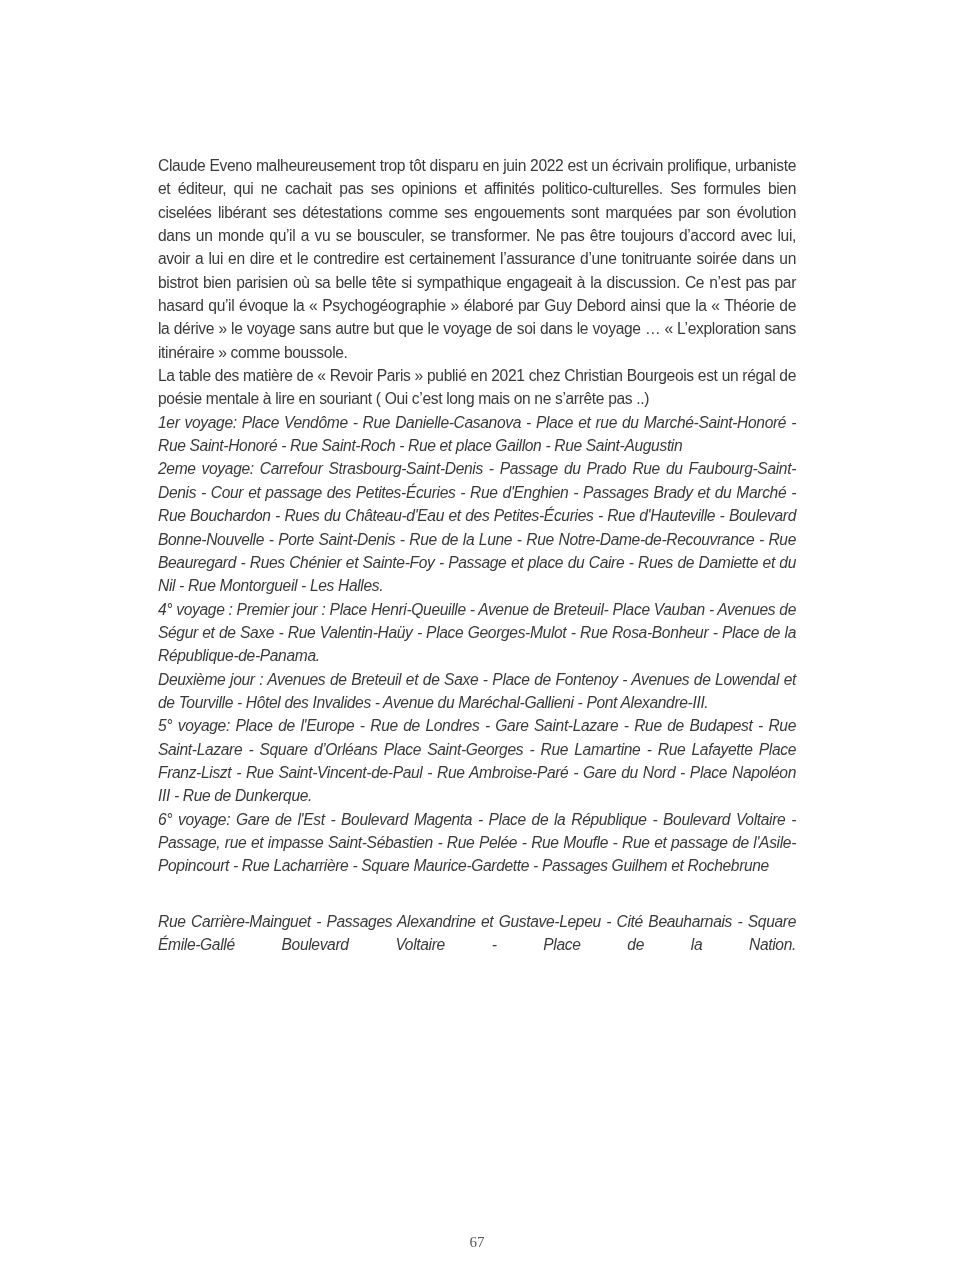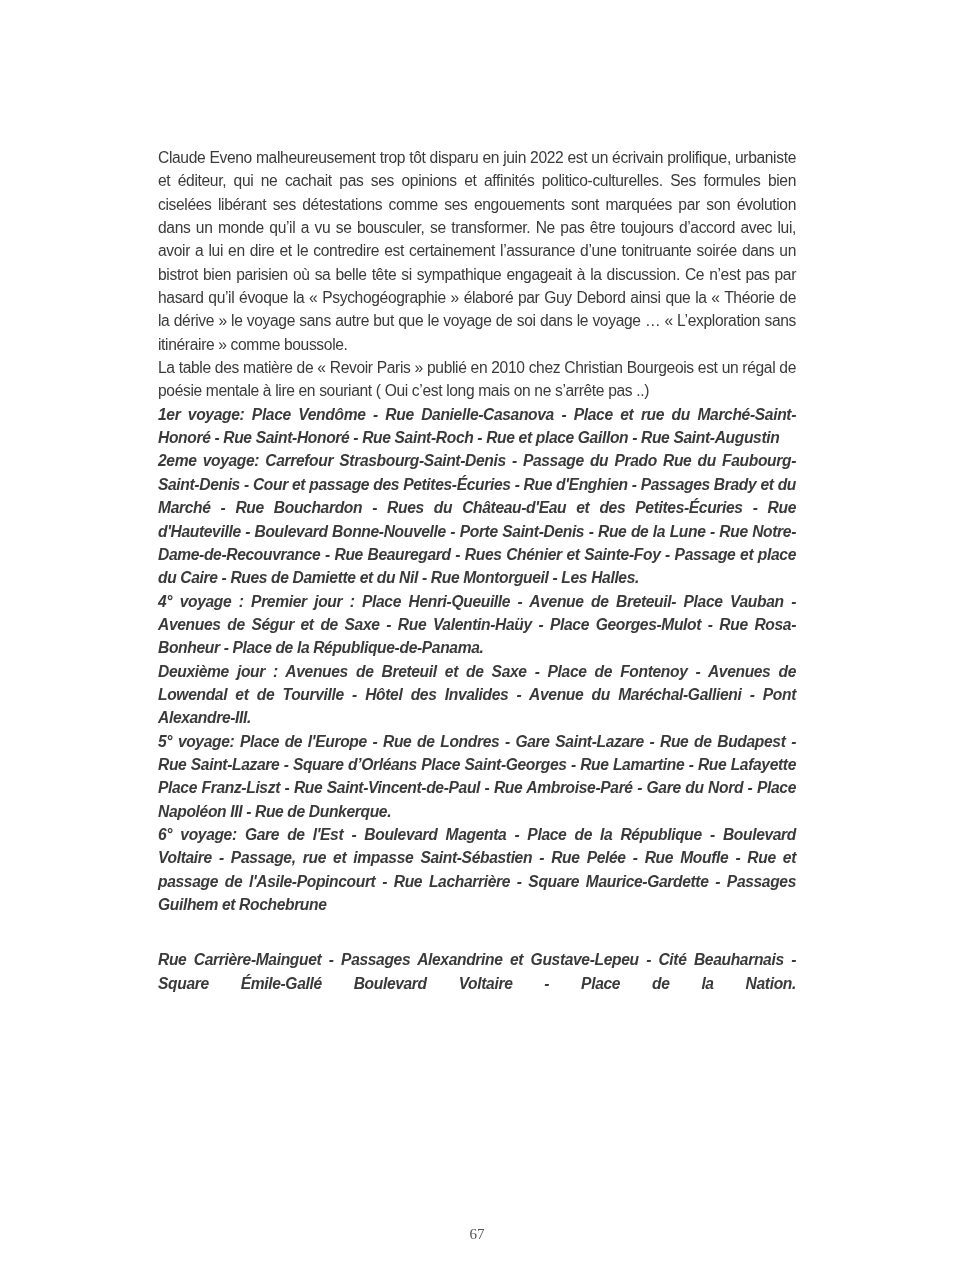--- a/index.html
+++ b/index.html
@@ -8,21 +8,21 @@
       background: #ffffff;
     }
     body {
       width: 954px;
       height: 1276px;
       position: relative;
       overflow: hidden;
     }
     .page {
       position: absolute;
-      left: 0; top: 4px;
+      left: 0; top: 12px;
       width: 954px;
       height: 972px;
       background: #ffffff;
     }
     .text-block {
       position: absolute;
       left: 158px;
       top: 142px;
       width: 638px;
       font-family: "Liberation Sans", sans-serif;
@@ -31,21 +31,20 @@
       color: #3a3a3a;
       letter-spacing: -0.35px;
     }
     .para {
       margin: 0;
       text-align: justify;
       hyphens: none;
     }
     .para.italic {
       font-style: italic;
-      font-weight: bold;
     }
     .para.last-justify {
       text-align: justify;
       text-align-last: justify;
       margin-top: 32px;
     }
     .page-number {
       position: absolute;
       left: 0;
       width: 954px;
@@ -55,21 +54,21 @@
       font-size: 15px;
       color: #555555;
     }
   </style>
 </head>
 <body>
 
 <div class="page">
   <div class="text-block">
     <p class="para">Claude Eveno malheureusement trop tôt disparu en juin 2022 est un écrivain prolifique, urbaniste et éditeur, qui ne cachait pas ses opinions et affinités politico-culturelles. Ses formules bien ciselées libérant ses détestations comme ses engouements sont marquées par son évolution dans un monde qu’il a vu se bousculer, se transformer. Ne pas être toujours d’accord avec lui, avoir a lui en dire et le contredire est certainement l’assurance d’une tonitruante soirée dans un bistrot bien parisien où sa belle tête si sympathique engageait à la discussion. Ce n’est pas par hasard qu’il évoque la « Psychogéographie » élaboré par Guy Debord ainsi que la « Théorie de la dérive »  le voyage sans autre but que le voyage de soi dans le voyage … « L’exploration sans itinéraire » comme boussole.</p>
-    <p class="para">La table des matière de « Revoir Paris » publié en 2010 chez Christian Bourgeois est un régal de poésie mentale à lire en souriant ( Oui c’est long mais on ne s’arrête pas ..)</p>
+    <p class="para">La table des matière de « Revoir Paris » publié en 2021 chez Christian Bourgeois est un régal de poésie mentale à lire en souriant ( Oui c’est long mais on ne s’arrête pas ..)</p>
 
     <p class="para italic">1er voyage: Place Vendôme - Rue Danielle-Casanova - Place et rue du Marché-Saint-Honoré - Rue Saint-Honoré - Rue Saint-Roch - Rue et place Gaillon - Rue Saint-Augustin</p>
 
     <p class="para italic">2eme voyage: Carrefour Strasbourg-Saint-Denis - Passage du Prado Rue du Faubourg-Saint-Denis - Cour et passage des Petites-Écuries - Rue d'Enghien - Passages Brady et du Marché - Rue Bouchardon - Rues du Château-d'Eau et des Petites-Écuries - Rue d'Hauteville - Boulevard Bonne-Nouvelle - Porte Saint-Denis - Rue de la Lune - Rue Notre-Dame-de-Recouvrance - Rue Beauregard - Rues Chénier et Sainte-Foy - Passage et place du Caire - Rues de Damiette et du Nil - Rue Montorgueil - Les Halles.</p>
 
 
     <p class="para italic">4° voyage : Premier jour : Place Henri-Queuille - Avenue de Breteuil- Place Vauban - Avenues de Ségur et de Saxe - Rue Valentin-Haüy - Place Georges-Mulot - Rue Rosa-Bonheur - Place de la République-de-Panama.</p>
     <p class="para italic">Deuxième jour : Avenues de Breteuil et de Saxe - Place de Fontenoy - Avenues de Lowendal et de Tourville - Hôtel des Invalides - Avenue du Maréchal-Gallieni - Pont Alexandre-III.</p>
 
     <p class="para italic">5° voyage: Place de l'Europe - Rue de Londres - Gare Saint-Lazare - Rue de Budapest - Rue Saint-Lazare - Square d’Orléans Place Saint-Georges - Rue Lamartine - Rue Lafayette  Place Franz-Liszt - Rue Saint-Vincent-de-Paul - Rue Ambroise-Paré - Gare du Nord - Place Napoléon III - Rue de Dunkerque.</p>

